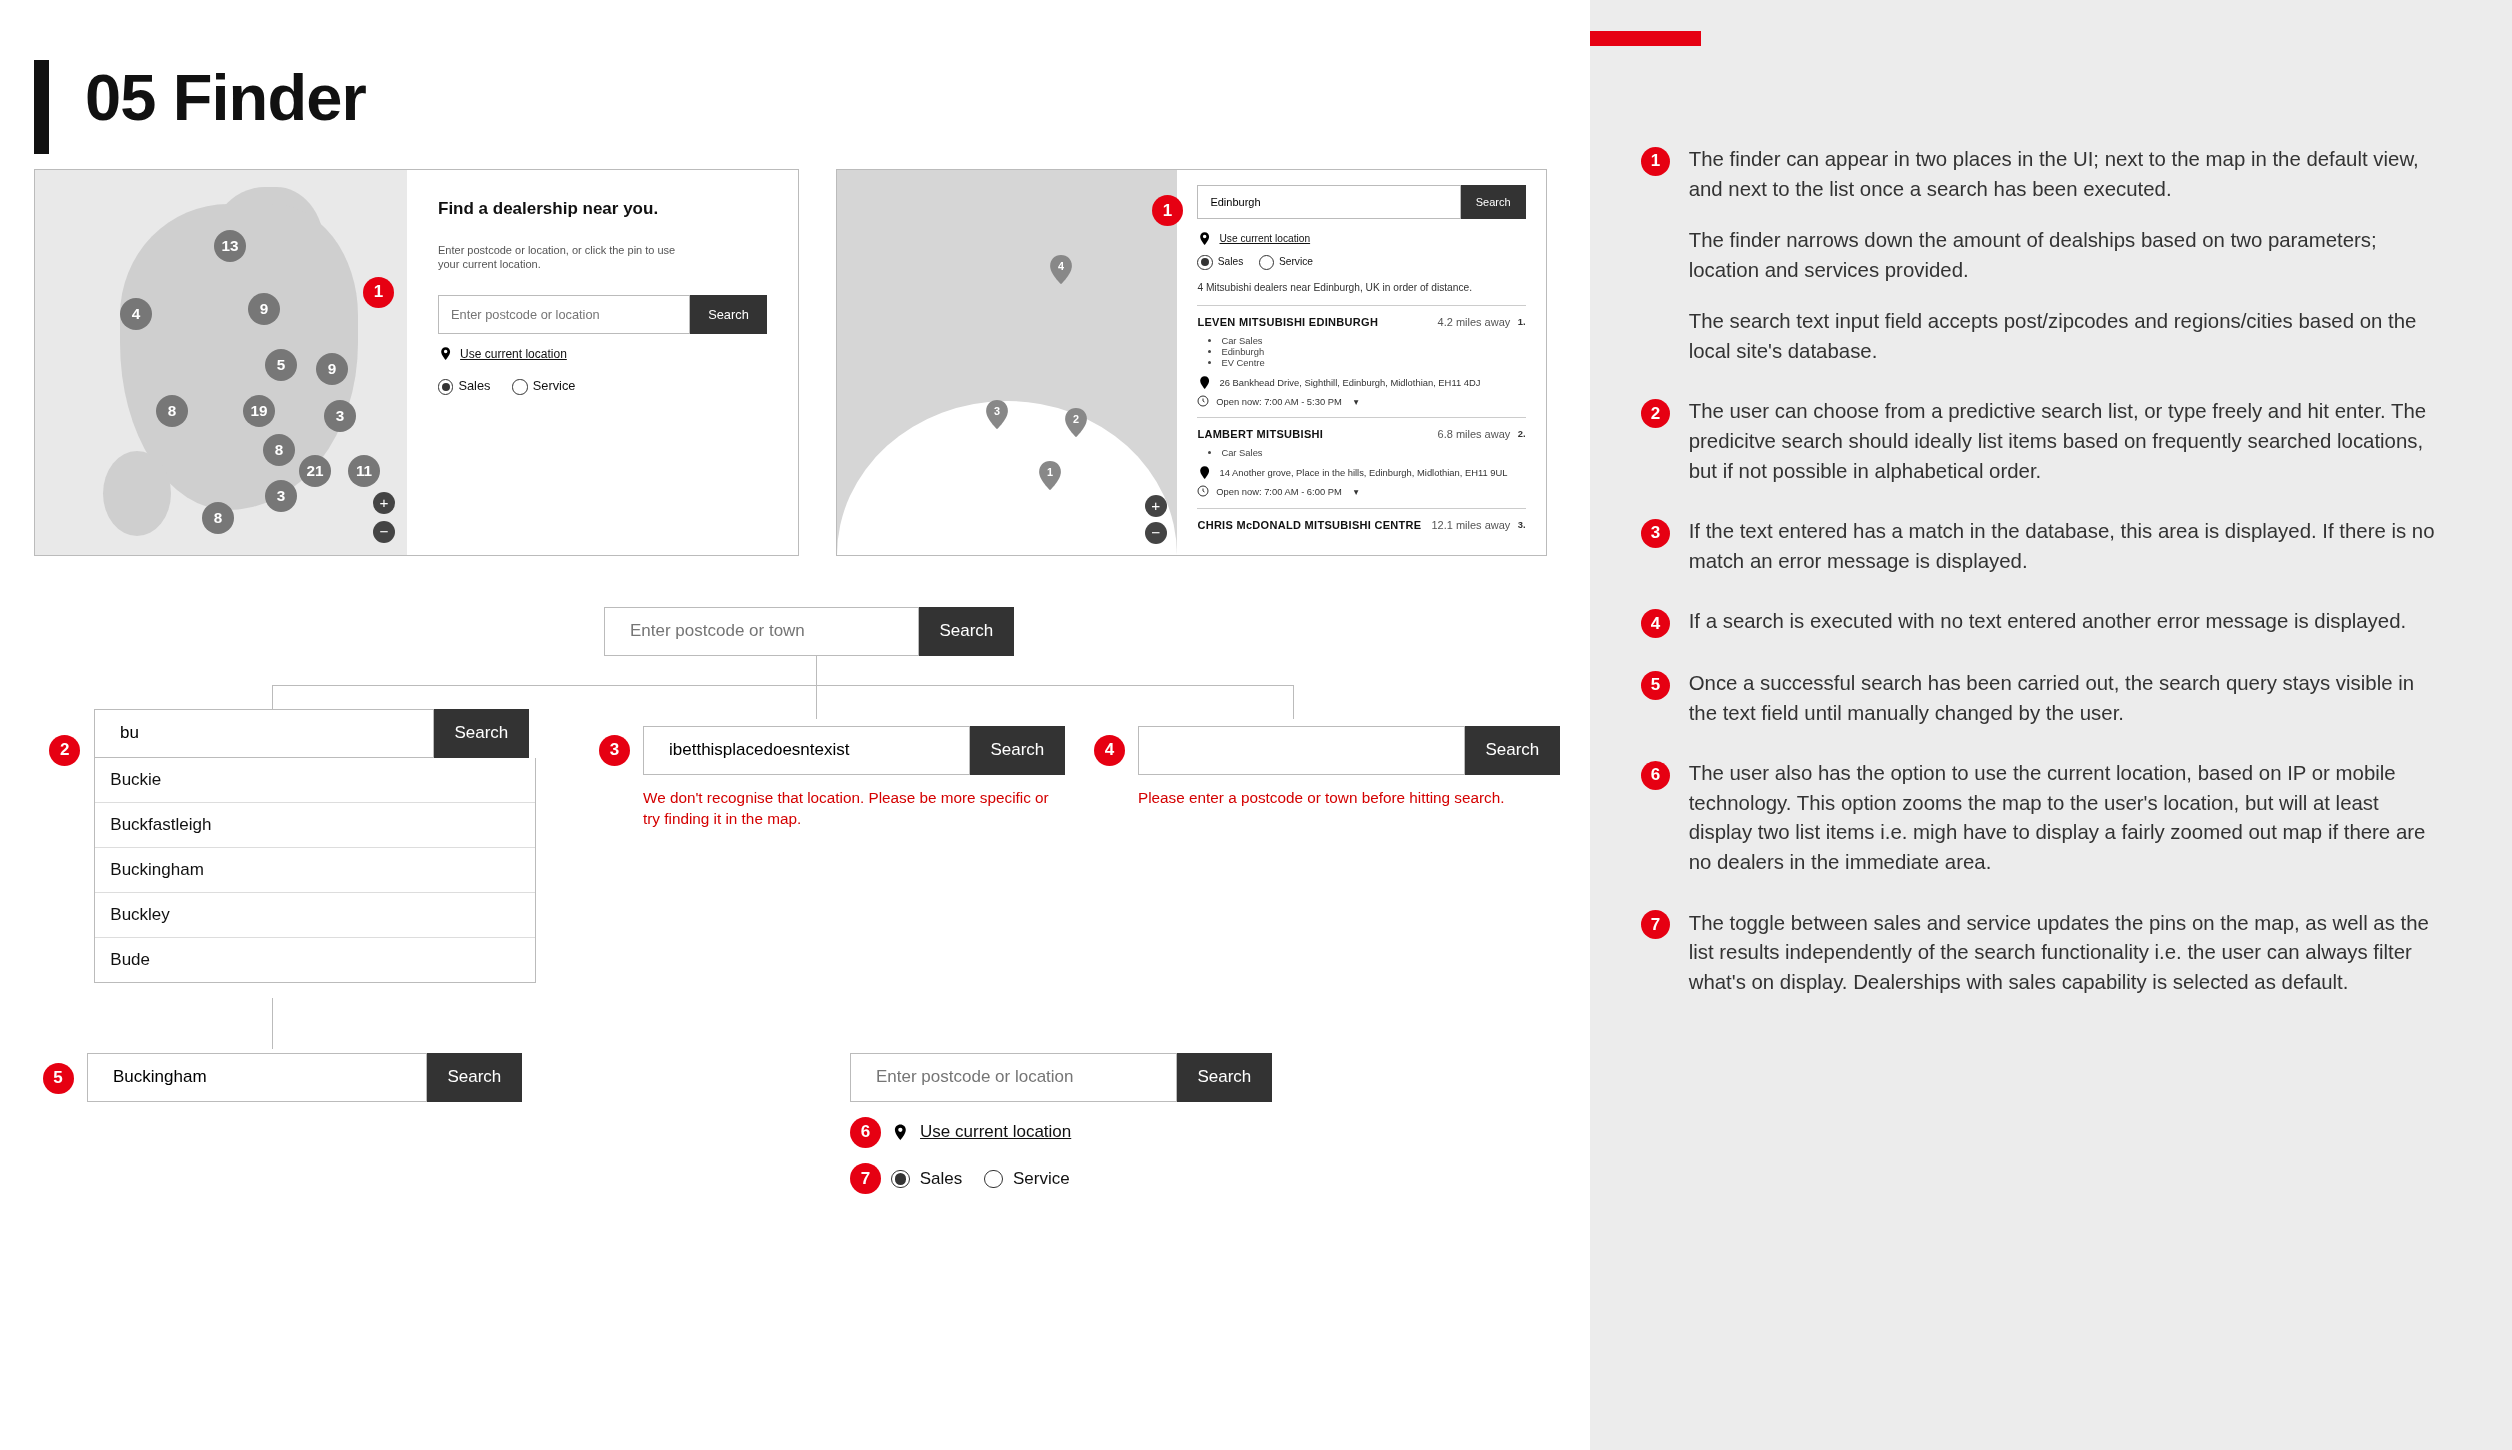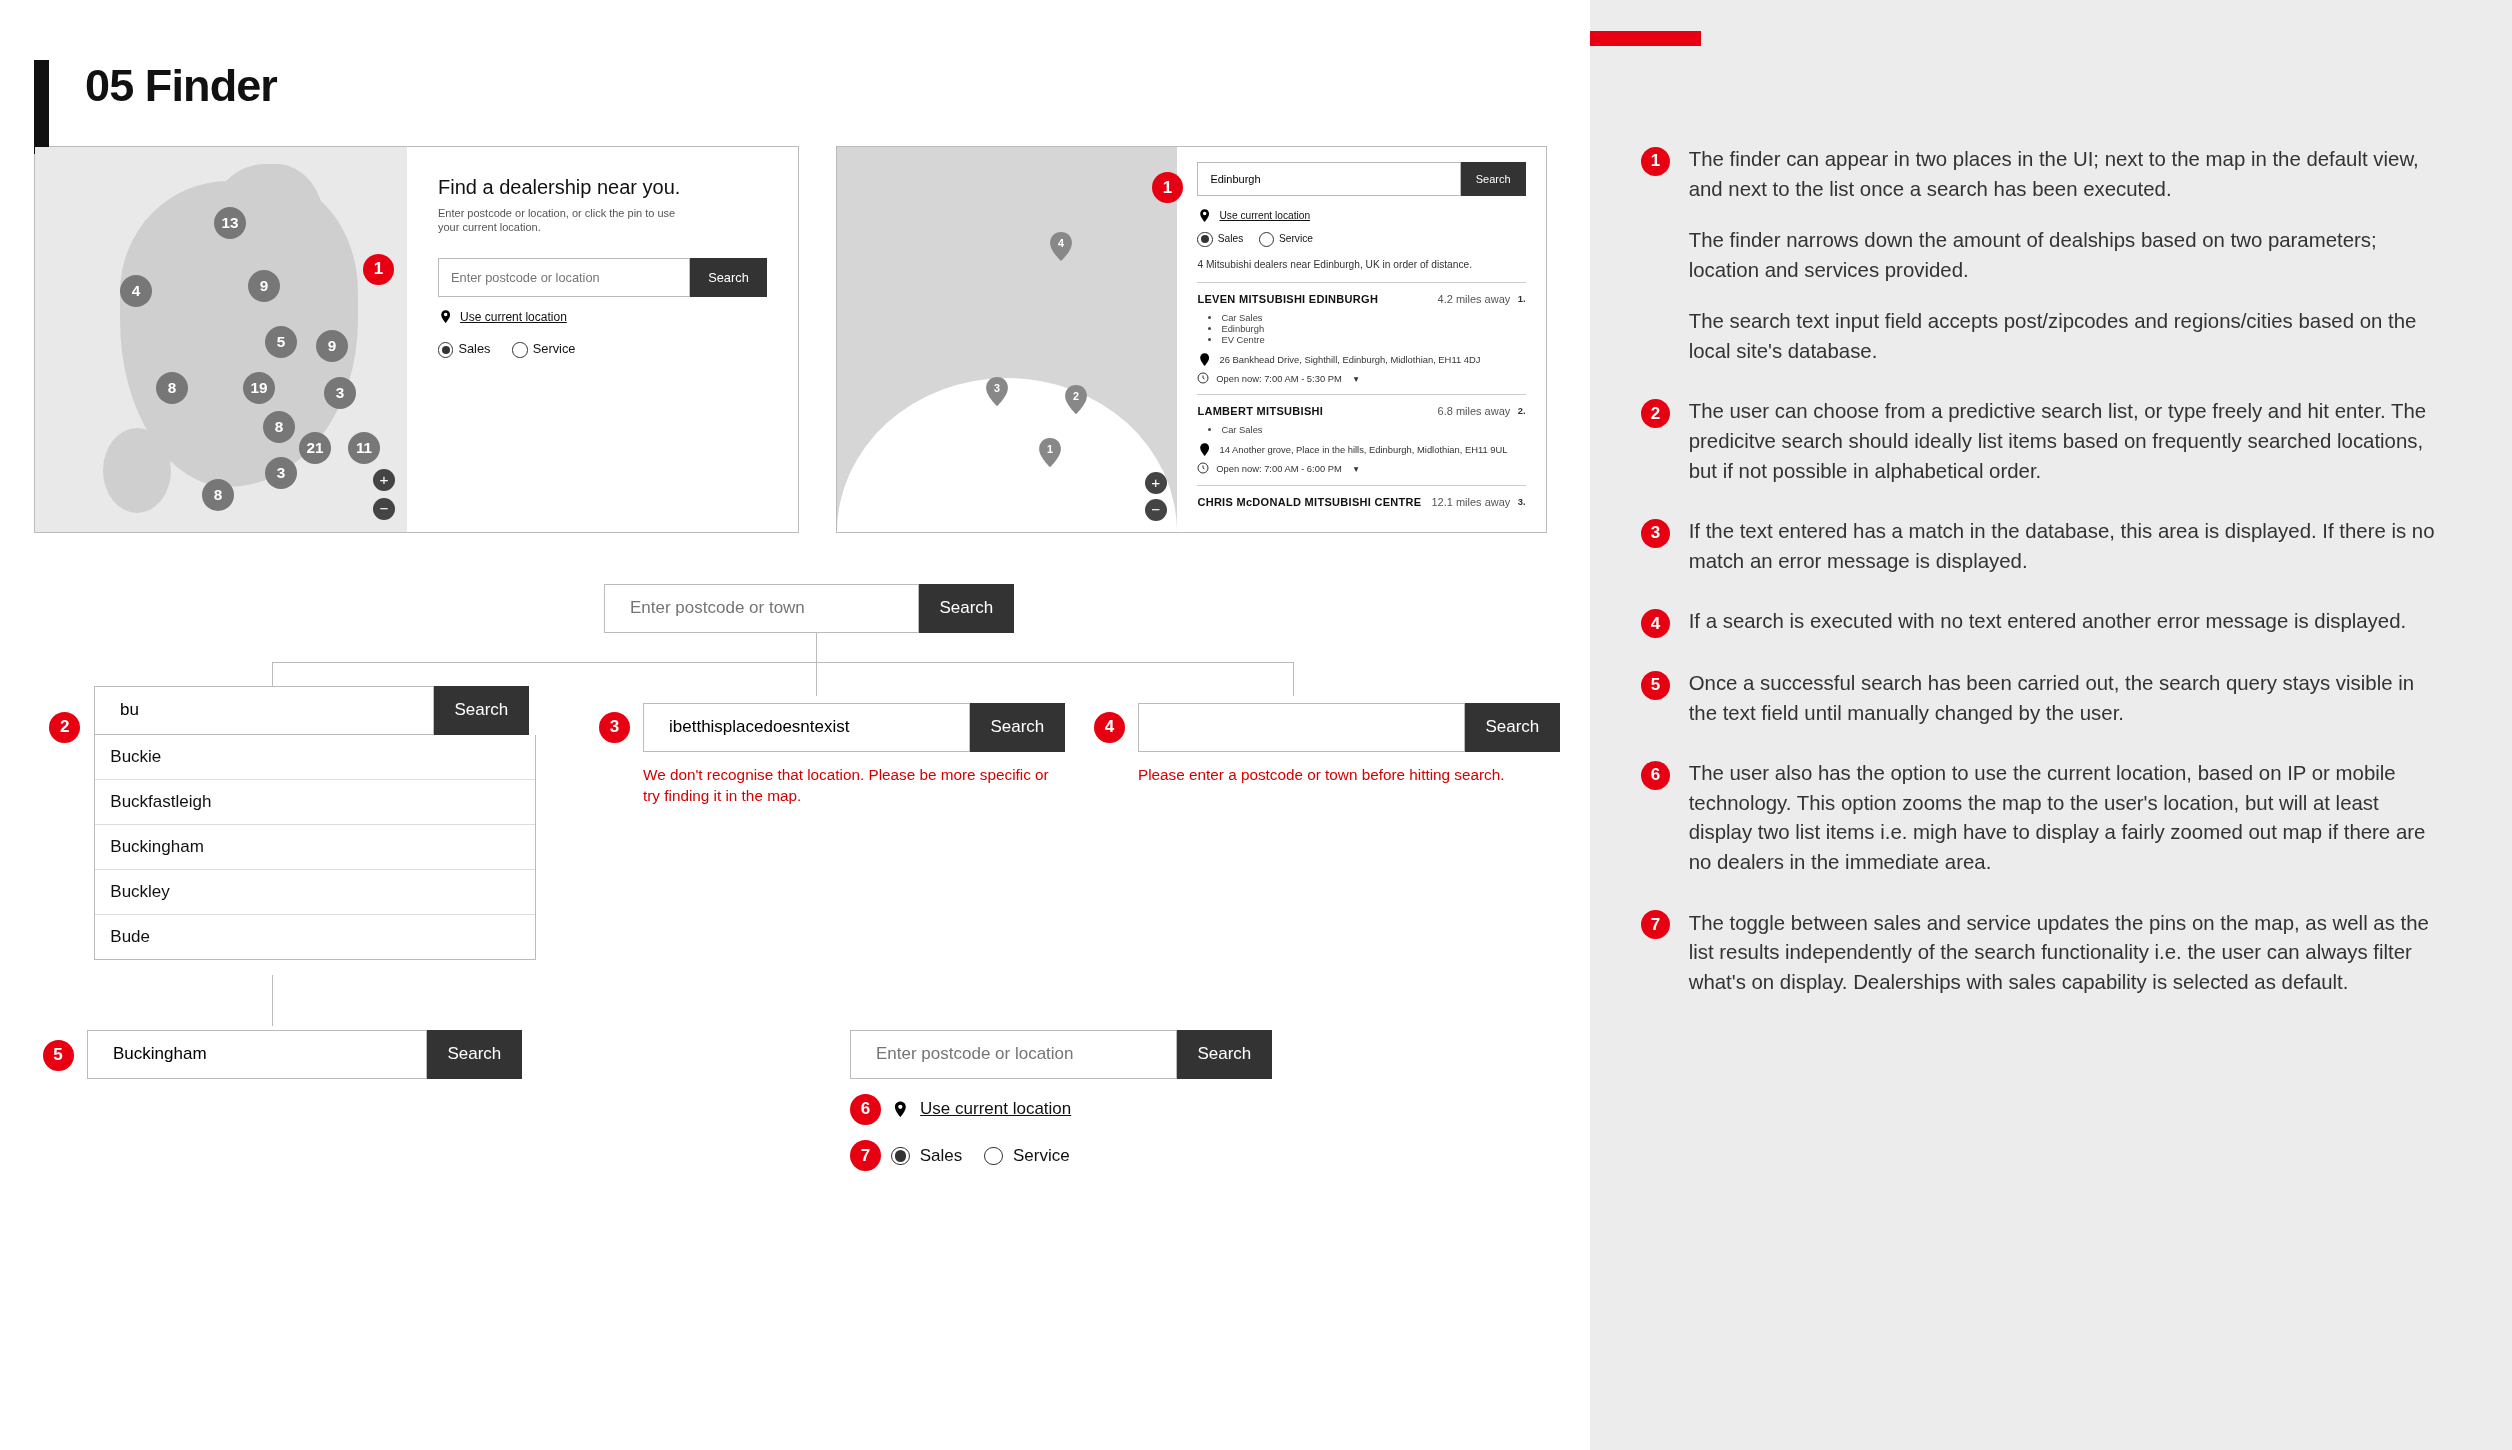--- a/index.html
+++ b/index.html
@@ -2,38 +2,38 @@
 <html style="font-size:13.6px"><head>
 <meta charset="utf-8">
 <style>
   * { box-sizing: border-box; margin: 0; padding: 0; }
   body { font-family: -apple-system, BlinkMacSystemFont, "Segoe UI", Arial, sans-serif; background:#fff; color:#111; width:2512px; height:1451px; overflow:hidden; }
   .page { display:flex; width:100%; height:100%; }
   .main { flex: 0 0 1590px; padding: 34px 34px 0 34px; position:relative; }
   .side { flex: 1; background:#ececec; padding: 51px 77px 51px 51px; position:relative; }
   .side::before { content:""; position:absolute; top:31px; left:0; width:111px; height:15.3px; background:#e60012; }
   .accent-bar { position:absolute; top:60px; left:34px; width:15.3px; height:94px; background:#111; }
-  h1.page-title { font-size:45px; font-weight:700; margin: 25.5px 0 34px 51px; letter-spacing:-0.9px; }
+  h1.page-title { font-size:65px; font-weight:700; margin: 25.5px 0 34px 51px; letter-spacing:-0.9px; }
 
   .row { display:flex; gap:37px; }
   .panel { border:1.7px solid #bbb; background:#fff; }
   .panel-a { width:765px; height:387px; display:flex; }
   .panel-b { width:711px; height:387px; display:flex; position:relative; }
 
   
   .map-a { width:372px; height:100%; background:#e9e9e9; position:relative; }
   .uk-body { position:absolute; width:238px; height:306px; left:85px; top:34px; background:#cfcfcf; border-radius:50% 40% 60% 50% / 40% 40% 60% 60%; }
   .uk-scot { position:absolute; width:119px; height:145px; left:170px; top:17px; background:#cfcfcf; border-radius:50% 40% 55% 40%; }
   .uk-ire { position:absolute; width:68px; height:85px; left:68px; top:281px; background:#cfcfcf; border-radius:50%; }
   .pin { position:absolute; width:32px; height:32px; border-radius:50%; background:#777; color:#fff; font-size:15.3px; font-weight:600; display:flex; align-items:center; justify-content:center; }
   .zoom-col { position:absolute; right:12px; bottom:12px; display:flex; flex-direction:column; gap:6.8px; }
   .zoom-btn { width:22px; height:22px; border-radius:50%; background:#444; color:#fff; display:flex; align-items:center; justify-content:center; font-size:15.3px; cursor:pointer; }
 
   .finder-box { flex:1; padding:29px 31px; }
-  .finder-title { font-size:20px; font-weight:400; margin-bottom:7px; }
+  .finder-title { font-size:17px; font-weight:700; margin-bottom:24px; }
   .finder-sub { font-size:11px; color:#555; margin-bottom:24px; max-width:255px; line-height:1.3; }
   .searchbar { display:flex; margin-bottom:12px; }
   .searchbar input { flex:1; border:1.7px solid #bbb; padding:8.5px 12px; font-size:12.8px; height:39px; }
   .searchbar button { width:77px; height:39px; background:#333; color:#fff; border:none; font-size:12.8px; cursor:pointer; }
   .loc-link { display:flex; align-items:center; gap:6.8px; font-size:12px; text-decoration:underline; margin-bottom:17px; cursor:pointer; }
   .radio-row { display:flex; gap:22px; align-items:center; font-size:12.8px; }
   .radio { width:15.3px; height:15.3px; border-radius:50%; border:1.7px solid #333; display:inline-block; margin-right:5.1px; vertical-align:middle; position:relative; }
   .radio.checked::after { content:""; position:absolute; inset:2.6px; border-radius:50%; background:#333; }
 
   

